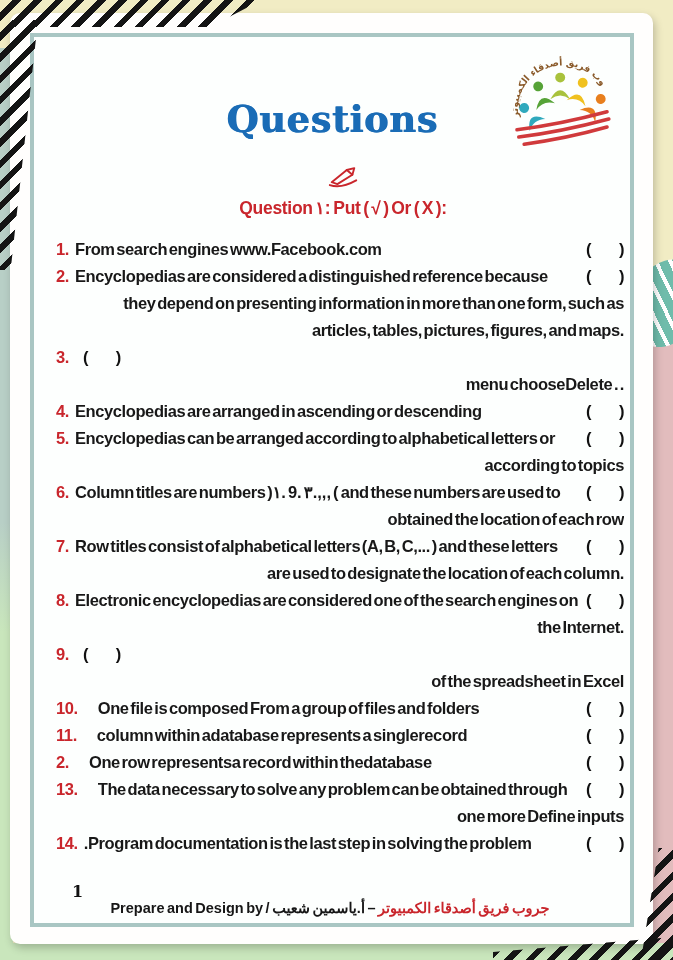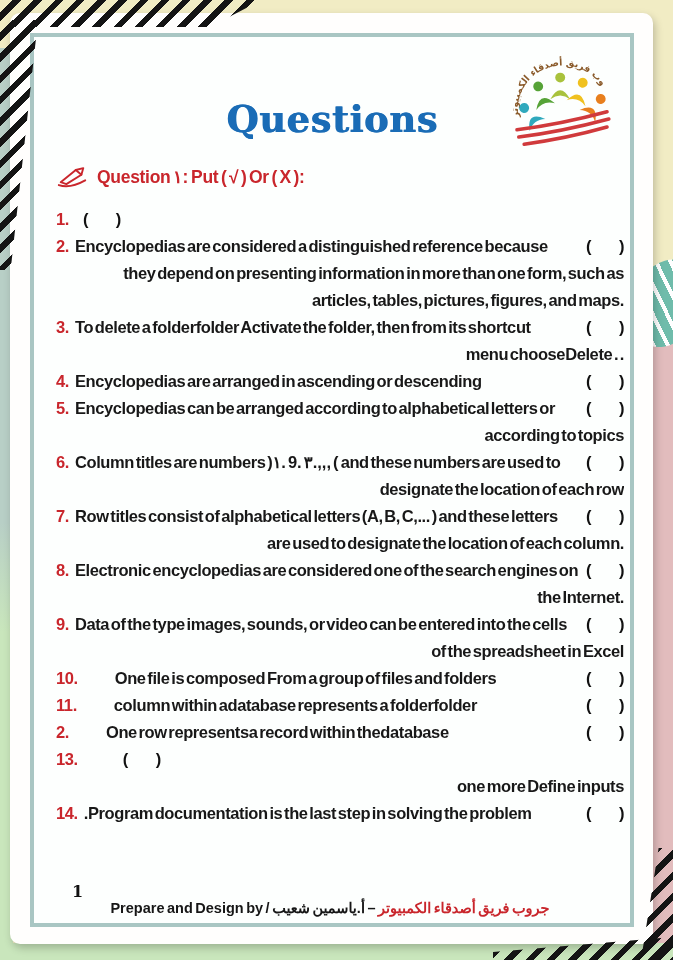--- a/index.html
+++ b/index.html
@@ -31,29 +31,29 @@
     border:4px solid #a9c6c3;background:#fdfffe;}
 
   
   .logo{position:absolute;top:10px;right:12px;width:112px;height:108px;}
 
   
   .title{margin-top:62px;text-align:center;color:#1a6cb6;
     font-family:"DejaVu Serif",serif;font-weight:bold;font-size:37px;line-height:1.1;
     letter-spacing:.5px;text-shadow:.7px 0 0 #1a6cb6;}
   .heading{margin:26px 0 0 22px;display:flex;align-items:center;gap:9px;
-    color:#c9262c;font-weight:bold;font-size:17.5px;letter-spacing:-.3px;word-spacing:-2px;}
+    color:#c9262c;font-weight:bold;font-size:17.5px;letter-spacing:-.3px;word-spacing:-2px;flex-direction:column;}
   .heading svg{flex:0 0 auto;}
 
   
   .qlist{margin:17px 6px 0 22px;font-size:16.5px;font-weight:bold;color:#181818;
     letter-spacing:-.4px;word-spacing:-2.5px;}
   .qline{display:flex;align-items:baseline;line-height:27px;height:27px;}
   .qnum{color:#c9262c;flex:0 0 auto;margin-right:6px;}
-  .qnum.gap{margin-right:37px;}
+  .qnum.gap{margin-right:20px;}
   .qtext{flex:1 1 auto;white-space:nowrap;overflow:hidden;}
   .marks{flex:0 0 38px;margin-left:8px;display:flex;justify-content:space-between;color:#111;}
   .cont{padding-left:14px;line-height:27px;height:27px;white-space:nowrap;overflow:hidden;text-align:right;}
 
   
   .page-num{position:absolute;left:38px;bottom:22px;font-family:"DejaVu Serif",serif;
     font-weight:bold;font-size:16px;color:#111;}
   .credit{position:absolute;left:0;right:4px;bottom:7px;text-align:center;
     font-weight:bold;font-size:14.5px;color:#161616;word-spacing:-1.5px;}
   .credit .red{color:#c9262c;}
@@ -121,40 +121,40 @@
           <path d="M5,17 L21,4 L29,2 L27,9 L11,19 Z"></path>
           <path d="M21,4 L27,9"></path>
         </svg>
         <span>Question ١: Put ( √ ) Or ( X ):</span>
       </div>
 
       <div class="qlist">
 
         <div class="qline">
           <span class="qnum">1.</span>
+          <span class="qtext">From search engines www.Facebook.com</span>
           <span class="marks">
               <span>(</span>
               <span>)</span>
             </span>
         </div>
 
         <div class="qline">
           <span class="qnum">2.</span>
           <span class="qtext">Encyclopedias are considered a distinguished reference because</span>
           <span class="marks">
               <span>(</span>
               <span>)</span>
             </span>
         </div>
         <div class="cont">they depend on presenting information in more than one form, such as</div>
         <div class="cont">articles, tables, pictures, figures, and maps.</div>
 
         <div class="qline">
           <span class="qnum">3.</span>
-          <span class="qtext">To delete a folderfolder Activate the folder, then from its shortcut</span>
           <span class="marks">
               <span>(</span>
               <span>)</span>
             </span>
         </div>
         <div class="cont">menu chooseDelete . .</div>
 
         <div class="qline">
           <span class="qnum">4.</span>
           <span class="qtext">Encyclopedias are arranged in ascending or descending</span>
@@ -175,21 +175,21 @@
         <div class="cont">according to topics</div>
 
         <div class="qline">
           <span class="qnum">6.</span>
           <span class="qtext">Column titles are numbers )١. 9. ٣.,,, ( and these numbers are used to</span>
           <span class="marks">
               <span>(</span>
               <span>)</span>
             </span>
         </div>
-        <div class="cont">designate the location of each row</div>
+        <div class="cont">obtained the location of each row</div>
 
         <div class="qline">
           <span class="qnum">7.</span>
           <span class="qtext">Row titles consist of alphabetical letters (A, B, C,... ) and these letters</span>
           <span class="marks">
               <span>(</span>
               <span>)</span>
             </span>
         </div>
         <div class="cont">are used to designate the location of each column.</div>
@@ -199,57 +199,57 @@
           <span class="qtext">Electronic encyclopedias are considered one of the search engines on</span>
           <span class="marks">
               <span>(</span>
               <span>)</span>
             </span>
         </div>
         <div class="cont">the Internet.</div>
 
         <div class="qline">
           <span class="qnum">9.</span>
-          <span class="qtext">Data of the type images, sounds, or video can be entered into the cells</span>
           <span class="marks">
               <span>(</span>
               <span>)</span>
             </span>
         </div>
         <div class="cont">of the spreadsheet in Excel</div>
 
         <div class="qline">
           <span class="qnum gap">10.</span>
           <span class="qtext">One file is composed From a group of files and folders</span>
           <span class="marks">
               <span>(</span>
               <span>)</span>
             </span>
         </div>
 
         <div class="qline">
           <span class="qnum gap">11.</span>
-          <span class="qtext">column within adatabase represents a folderfolder</span>
+          <span class="qtext">column within adatabase represents a singlerecord</span>
           <span class="marks">
               <span>(</span>
               <span>)</span>
             </span>
         </div>
 
         <div class="qline">
           <span class="qnum gap">2.</span>
           <span class="qtext">One row representsa record within thedatabase</span>
           <span class="marks">
               <span>(</span>
               <span>)</span>
             </span>
         </div>
 
         <div class="qline">
           <span class="qnum gap">13.</span>
+          <span class="qtext">The data necessary to solve any problem can be obtained through</span>
           <span class="marks">
               <span>(</span>
               <span>)</span>
             </span>
         </div>
         <div class="cont">one more Define inputs</div>
 
         <div class="qline">
           <span class="qnum">14.</span>
           <span class="qtext">.Program documentation is the last step in solving the problem</span>

